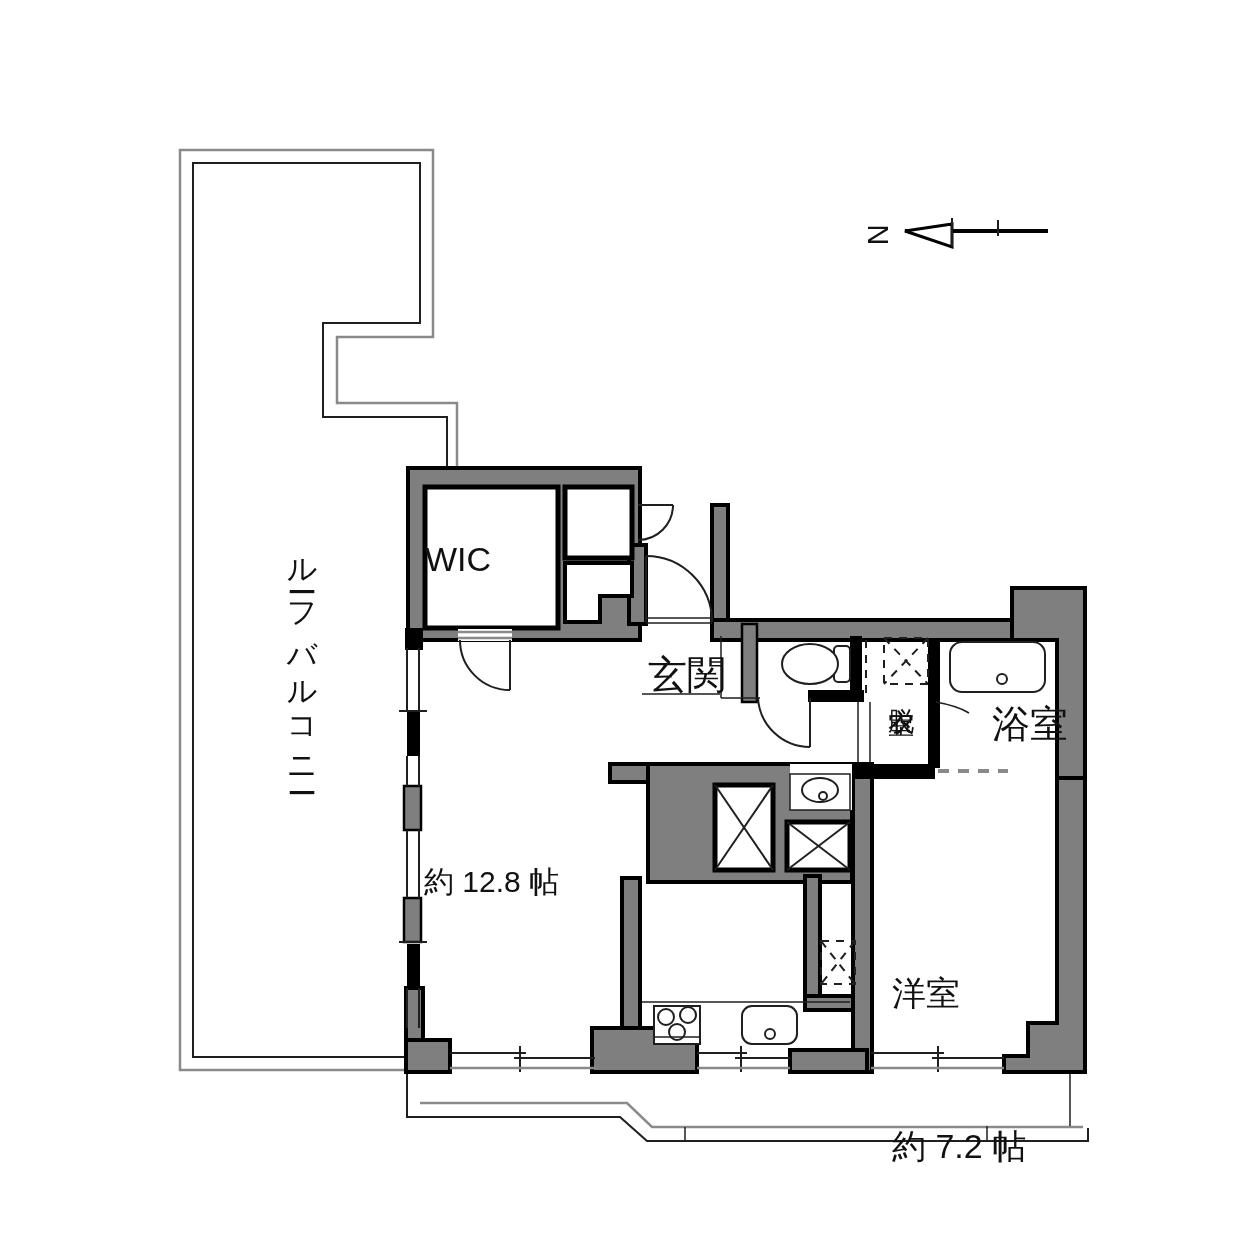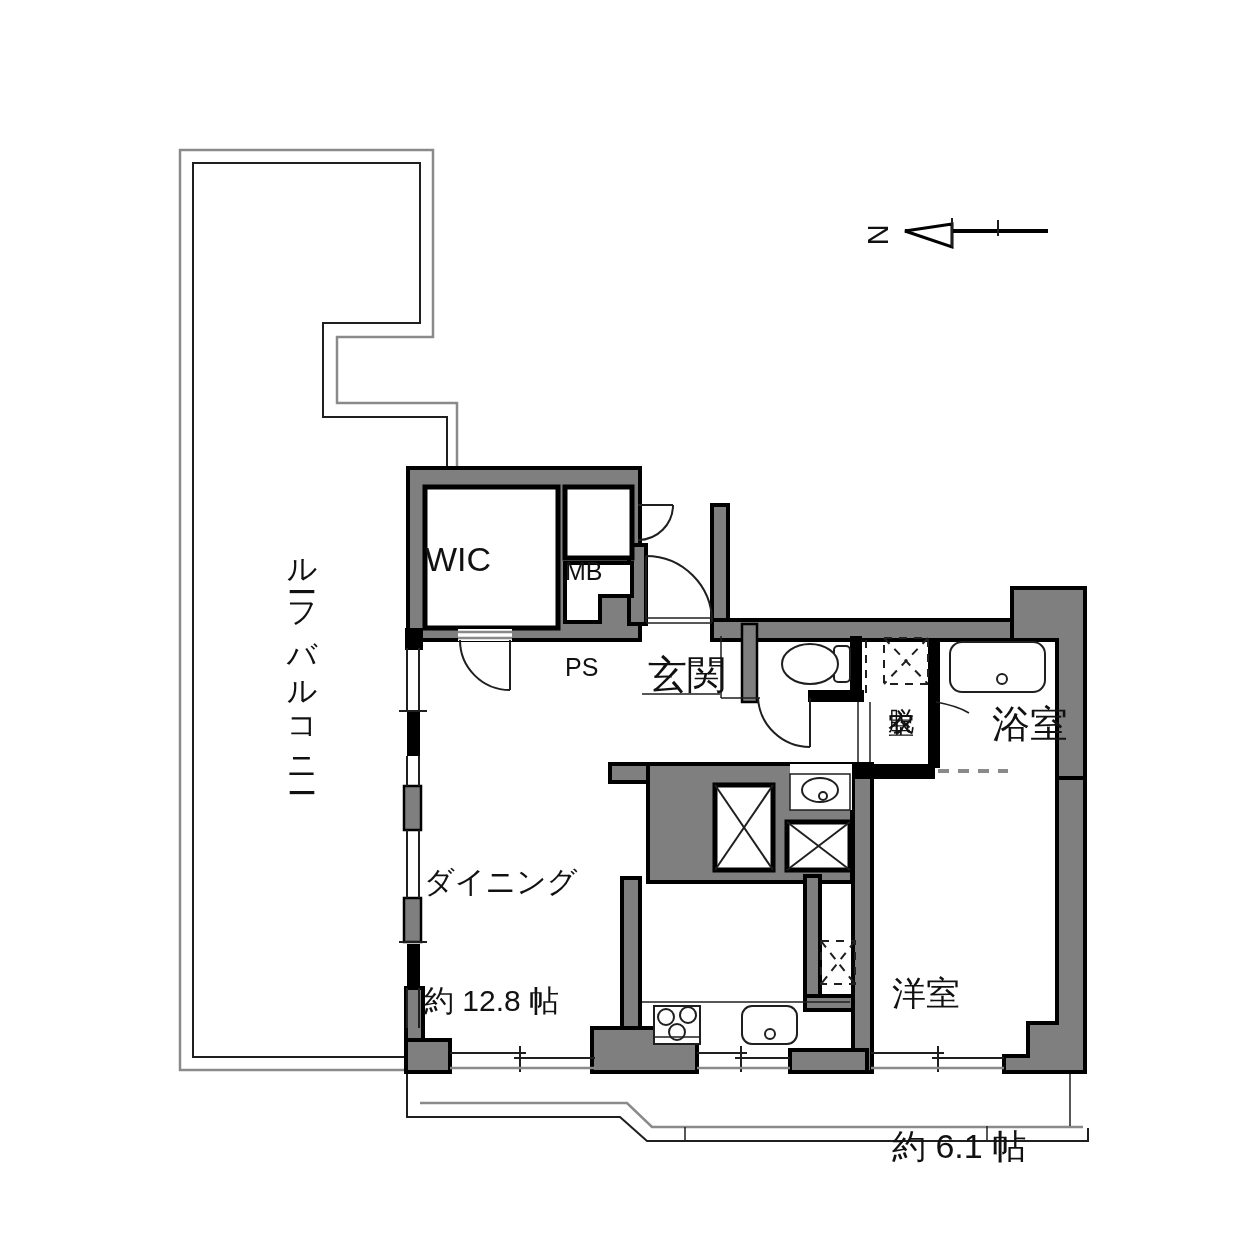--- a/index.html
+++ b/index.html
@@ -184,36 +184,31 @@
     <path d="M905,231 L952,247 L952,224 Z" fill="#fff" stroke="var(--line)" stroke-width="3"></path>
     <line class="thin" x1="952" y1="218" x2="952" y2="247"></line>
     <line class="thin" x1="998" y1="220" x2="998" y2="236"></line>
   </g>
 </svg>
 
   <div class="label vert" style="left:283px;top:538px;font-size:30px;letter-spacing:5px;">ルーフバルコニー</div>
 
   <div class="label center" style="left:425px;top:537px;width:133px;font-size:34px;">WIC</div>
 
-  <div class="label center" style="left:565px;top:491px;width:67px;font-size:25px;line-height:1.28;">
-    <div>MB</div>
-    <div>PS</div>
-  </div>
 
   <div class="label" style="left:648px;top:650px;font-size:39px;">玄関</div>
 
   <div class="label vert" style="left:884px;top:687px;font-size:26px;letter-spacing:1px;">脱衣室</div>
 
   <div class="label" style="left:992px;top:700px;font-size:38px;">浴室</div>
 
   <div class="label center" style="left:424px;top:782px;width:206px;font-size:30px;line-height:1.33;">
-    <div>ダイニング</div>
     <div>約 12.8 帖</div>
   </div>
 
   <div class="label center" style="left:892px;top:866px;width:206px;font-size:34px;line-height:1.5;">
     <div>洋室</div>
-    <div>約 6.1 帖</div>
+    <div>約 7.2 帖</div>
   </div>
 
 
   <div class="label" style="left:868px;top:216px;font-size:29px;transform:rotate(-90deg);transform-origin:center;">N</div>
 </div>
 
 </body></html>

